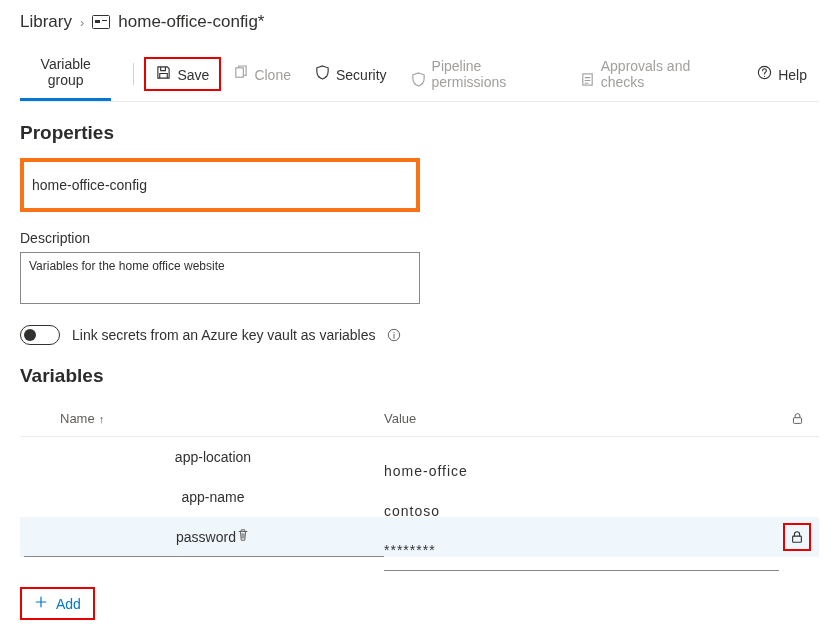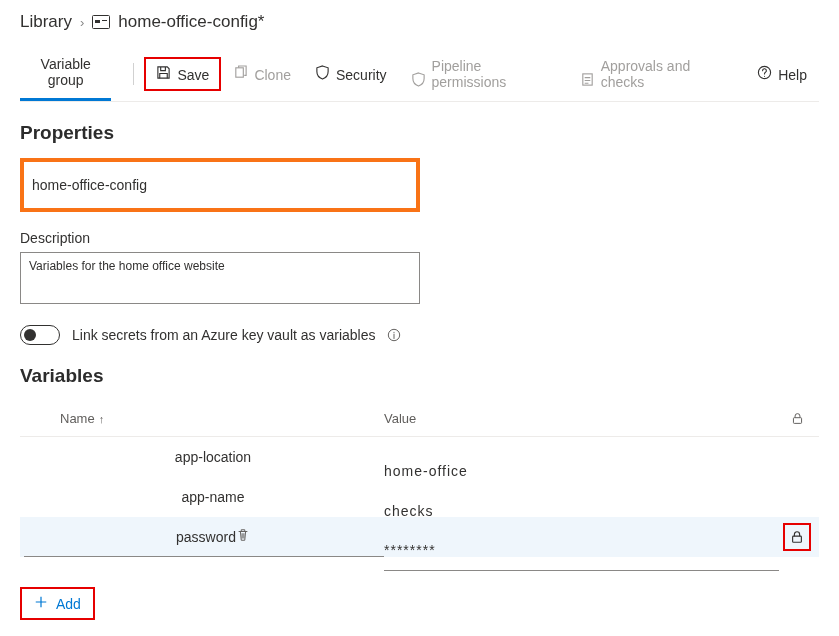--- a/index.html
+++ b/index.html
@@ -314,21 +314,21 @@
     </div>
   <div class="cell-value">home-office</div>
   <div class="lock-cell"></div>
 </div>
 
 
 <div class="vars-row">
   <div class="cell-name">
       <span>app-name</span>
     </div>
-  <div class="cell-value">checks</div>
+  <div class="cell-value">contoso</div>
   <div class="lock-cell"></div>
 </div>
 
 
 <div class="vars-row selected">
   <div class="cell-name">
     <span>password</span>
     <span class="trash-ic">
       <svg width="14" height="14" viewBox="0 0 16 16" fill="none" stroke="#605e5c" stroke-width="1.1">
           <path d="M3 4h10M6 4V2h4v2M5 4l1 10h4l1-10M7 6v6M9 6v6"></path>

